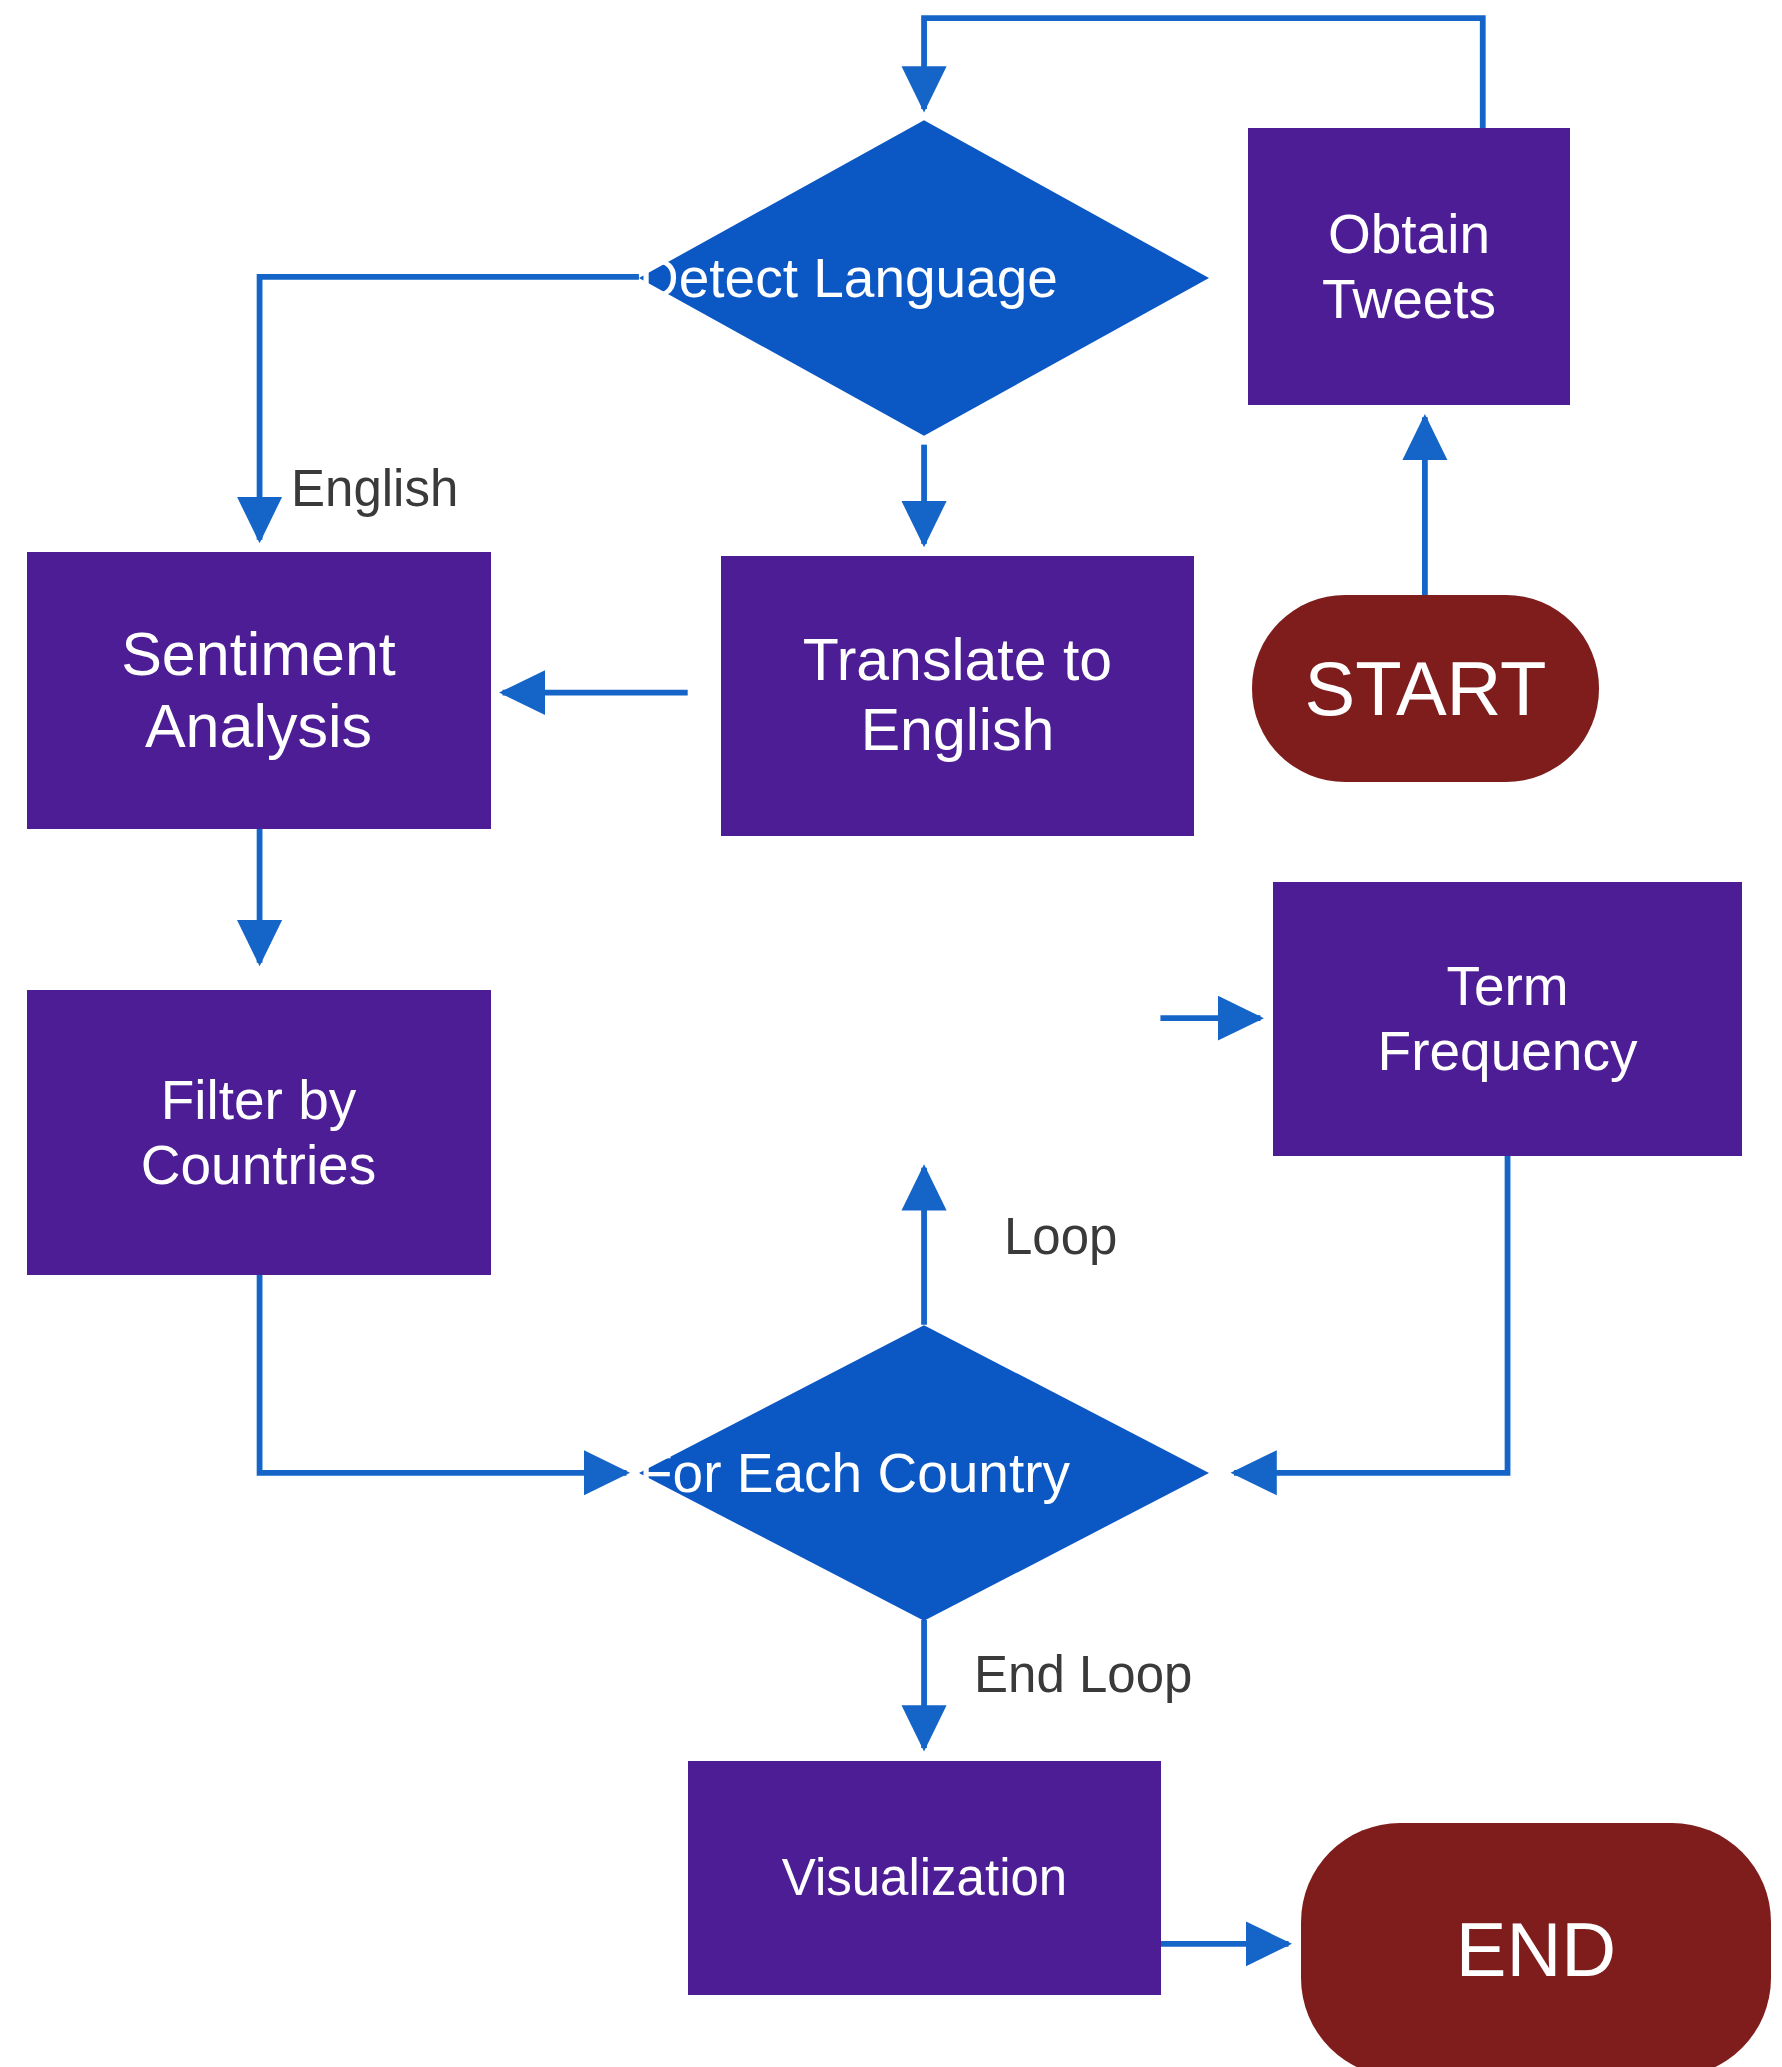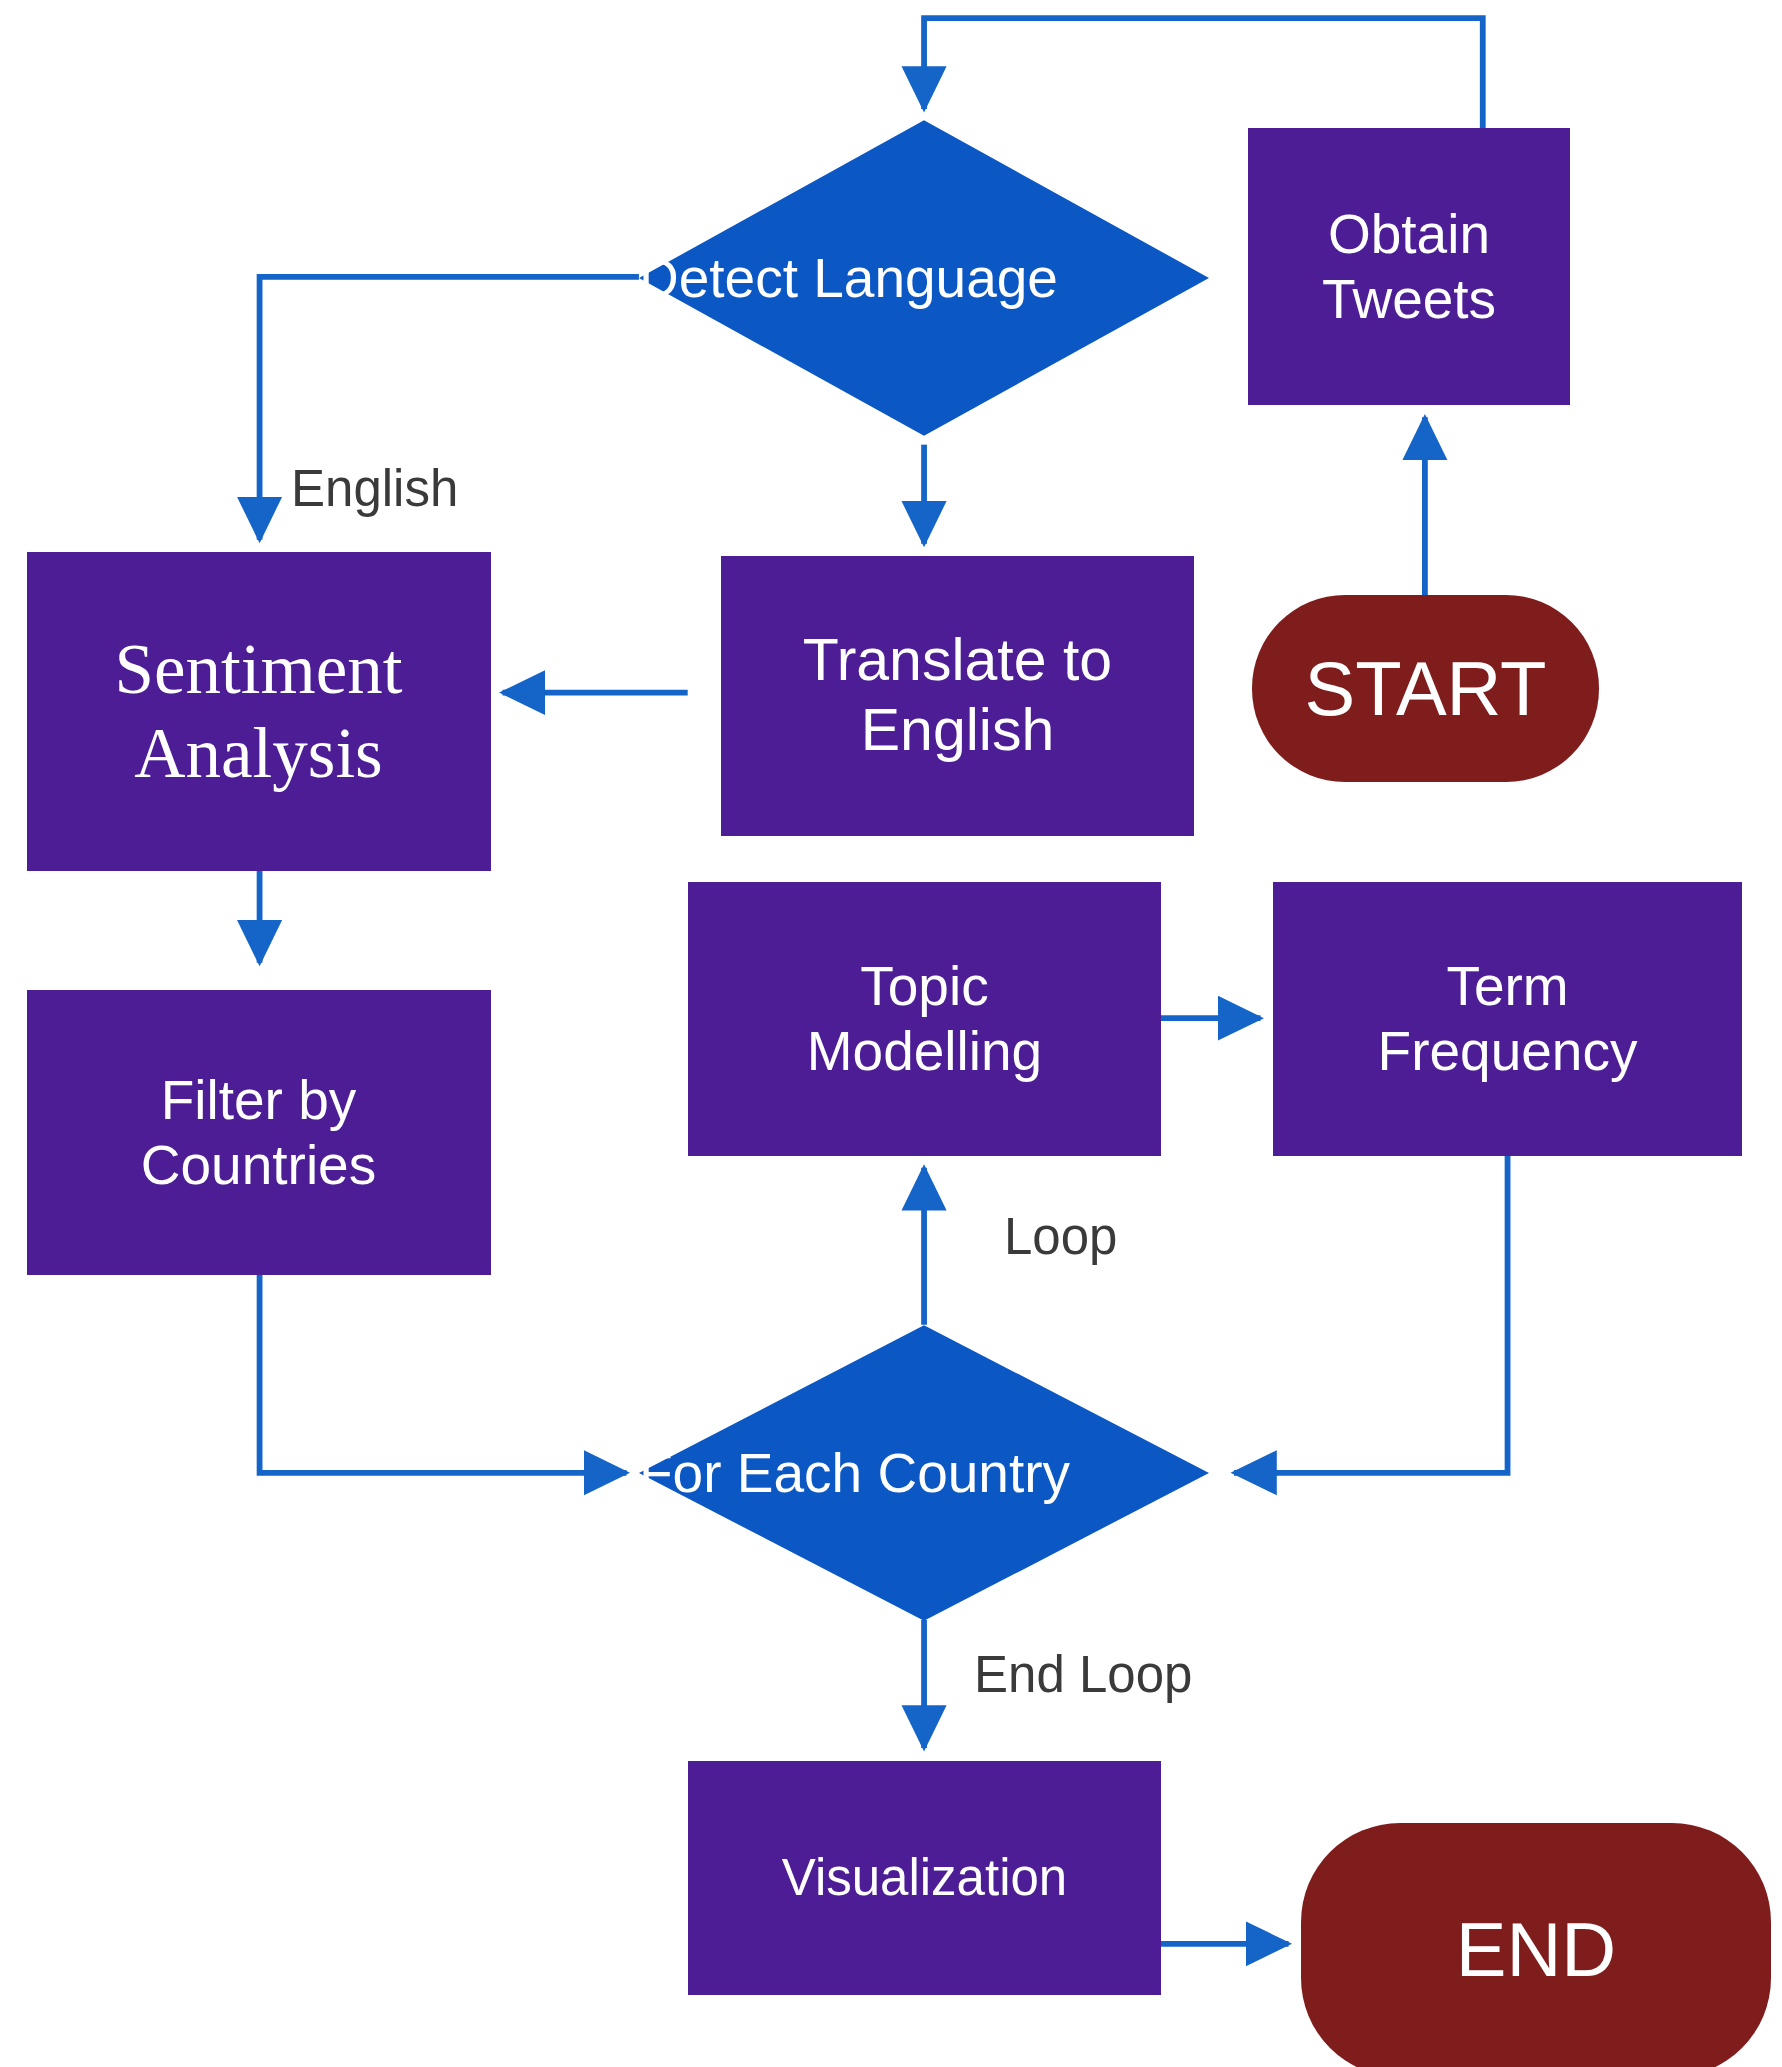--- a/index.html
+++ b/index.html
@@ -73,44 +73,40 @@
       <span>Detect
 Language</span>
     </div>
   </div>
 
   <div class="node rect" style="left:688px;top:556px;width:473px;height:280px;font-size:59px;margin-left:33px;">
     <span>Translate to
 English</span>
   </div>
 
-  <div class="node rect" style="left:26.5px;top:552px;width:464px;height:319px;font-size:71px;font-family:Liberation Serif, serif;">
+  <div class="node rect" style="left:26.5px;top:552px;width:464px;height:277px;font-size:61px;">
     <span>Sentiment
 Analysis</span>
   </div>
 
   <div class="node rect" style="left:26.5px;top:975px;width:464px;height:285px;font-size:55px;margin-top:15px;">
     <span>Filter by
 Countries</span>
   </div>
 
   <div class="diamond-wrap" style="left:639px;top:1325px;width:570px;height:296px;">
     <svg width="570" height="296" viewBox="0 0 690 358" style="position:absolute;left:0;top:0;">
       <polygon points="345,0 690,179 345,358 0,179" fill="#0b57c4"></polygon>
     </svg>
     <div class="dtext" style="font-size:55px;">
       <span>For Each
 Country</span>
     </div>
   </div>
 
-  <div class="node rect" style="left:688px;top:882px;width:473px;height:274px;font-size:55px;">
-    <span>Topic
-Modelling</span>
-  </div>
 
   <div class="node rect" style="left:1273px;top:882px;width:469px;height:274px;font-size:55px;">
     <span>Term
 Frequency</span>
   </div>
 
   <div class="node rect" style="left:688px;top:1761px;width:473px;height:234px;font-size:51px;">
     <span>Visualization</span>
   </div>
 

